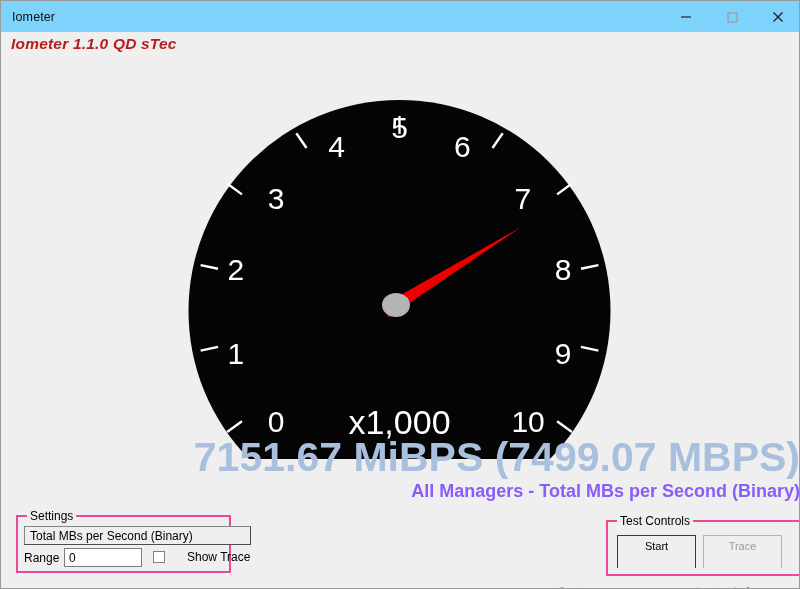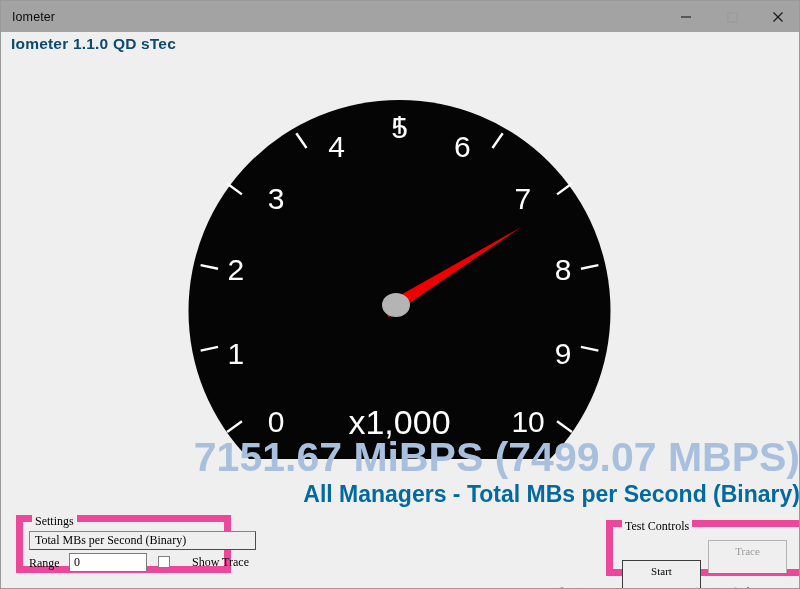--- a/index.html
+++ b/index.html
@@ -19,21 +19,21 @@
     border: 1px solid #9a9a9a;
     box-sizing: border-box;
   }
 
   
   .titlebar {
     position: absolute;
     left: 0; top: 0;
     width: 800px;
     height: 31px;
-    background: #a3a3a3;
+    background: #7dd3fc;
     box-sizing: border-box;
     display: flex;
     align-items: center;
   }
   .titlebar-text {
     font-size: 12.5px;
     color: #0d0d0d;
     padding-left: 11px;
     letter-spacing: 0.1px;
     white-space: nowrap;
@@ -62,22 +62,23 @@
     height: 557px;
     background: #efefef;
     box-sizing: border-box;
   }
 
   .app-subtitle {
     position: absolute;
     left: 9px;
     top: 3px;
     font-size: 15.5px;
+    font-style: italic;
     font-weight: bold;
-    color: #0c4a6e;
+    color: #b91c1c;
     white-space: nowrap;
     letter-spacing: 0.2px;
   }
 
   
   .gauge-wrap {
     position: absolute;
     left: 186px;
     top: 36px;
     width: 423px;
@@ -94,34 +95,33 @@
     text-align: right;
   }
   .readout-main {
     font-size: 41px;
     font-weight: bold;
     color: #a8c0dd;
     line-height: 1.05;
     white-space: nowrap;
   }
   .readout-sub {
-    font-size: 23px;
+    font-size: 18px;
     font-weight: bold;
-    color: #0369a1;
+    color: #8b5cf6;
     line-height: 1.15;
     margin-top: 2px;
     white-space: nowrap;
   }
 
   
   .groupbox {
     position: absolute;
-    border: 7px solid #ec4899;
-    box-sizing: border-box;
-    font-family: Liberation Serif, serif;
+    border: 2px solid #ec4899;
+    box-sizing: border-box;
   }
   .groupbox > .gb-title {
     position: absolute;
     top: -8px;
     left: 9px;
     background: #efefef;
     padding: 0 3px;
     font-size: 12px;
     color: #000000;
     white-space: nowrap;
@@ -215,21 +215,21 @@
     align-items: flex-start;
     justify-content: center;
     padding-top: 4px;
     background: #efefef;
     border-top: 1px solid #3c3c3c;
     border-left: 1px solid #3c3c3c;
     border-right: 1px solid #3c3c3c;
     border-bottom: none;
     white-space: nowrap;
   }
-  #start-button { left: 9px; color: #000000; margin-top: 20px; }
+  #start-button { left: 9px; color: #000000; }
   #stop-button  { left: 95px; color: #9a9a9a;
                   border-top-color: #b4b4b4;
                   border-left-color: #b4b4b4;
                   border-right-color: #b4b4b4; }
 
   
   .watermark {
     position: absolute;
     left: 548px;
     top: 552px;

